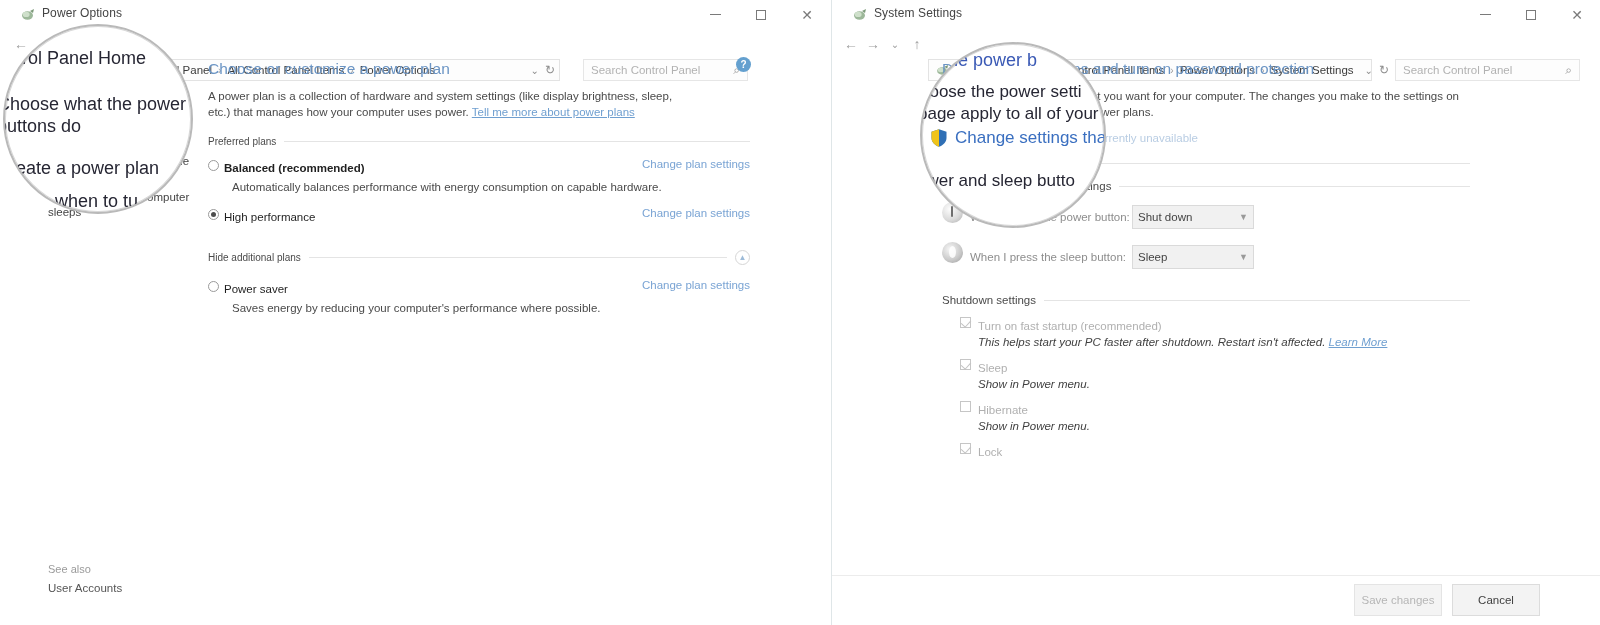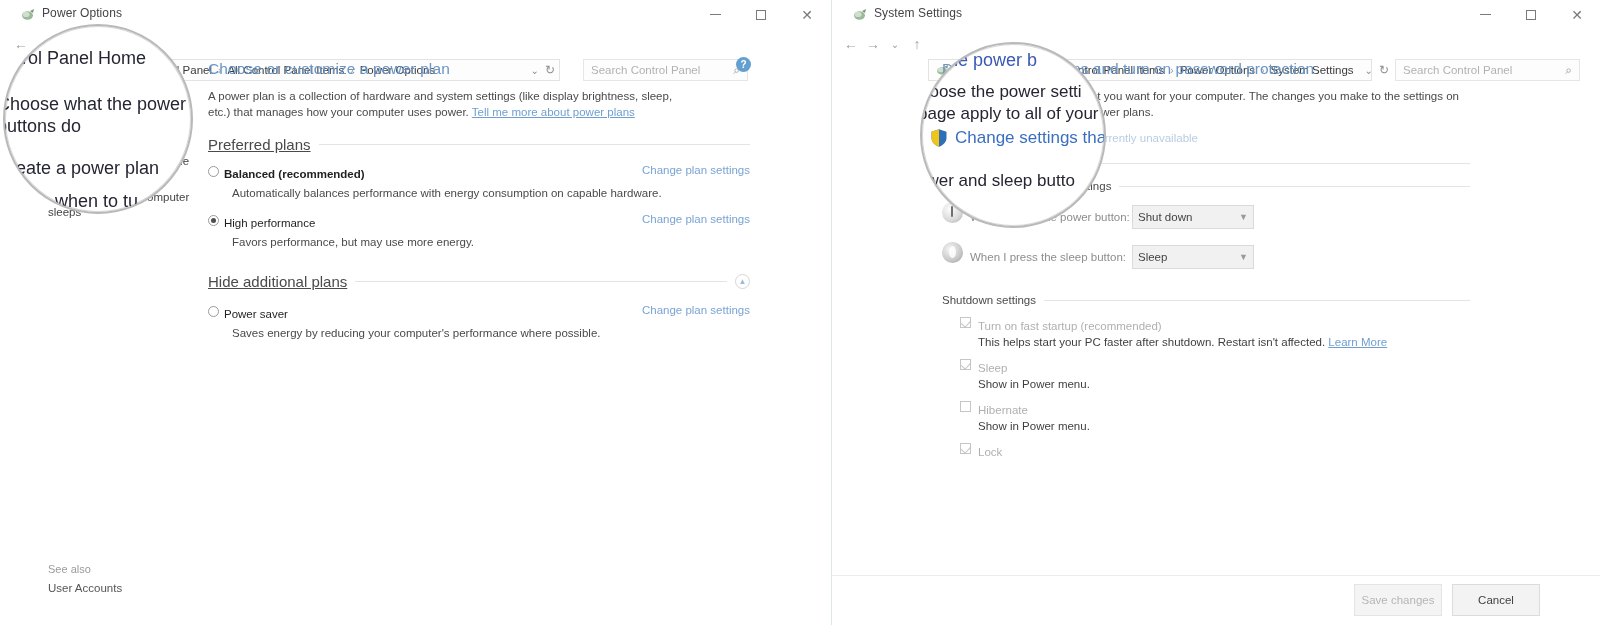--- a/index.html
+++ b/index.html
@@ -52,21 +52,21 @@
   .see-also { position: absolute; left: 48px; top: 563px; font-size: 11px; color: #9b9b9b; }
   .see-link { position: absolute; left: 48px; top: 582px; font-size: 11.5px; color: #555; }
 
   .content { position: absolute; left: 208px; top: 60px; right: 80px; }
   .page-h1 { font-size: 15.5px; color: #6a94c4; font-weight: 400; letter-spacing: .1px; }
   .page-desc { font-size: 11.5px; color: #4a4a4a; line-height: 16px; margin-top: 10px; max-width: 480px; }
   .linka { color: #6f9fd0; text-decoration: underline; }
 
   .group { margin-top: 16px; position: relative; }
   .group-hd { display: flex; align-items: center; gap: 8px; }
-  .group-hd .lbl { font-size: 15px; color: #4a4a4a; white-space: nowrap; text-decoration: underline; }
+  .group-hd .lbl { font-size: 10px; color: #4a4a4a; white-space: nowrap; }
   .group-hd .rule { flex: 1; height: 1px; background: #e4e4e4; }
   .plan { margin-top: 11px; position: relative; padding-left: 16px; }
   .radio { position: absolute; left: 0; top: 2px; width: 11px; height: 11px; border-radius: 50%;
            border: 1px solid #9a9a9a; background: #fff; }
   .radio.on::after { content: ""; position: absolute; left: 2px; top: 2px; width: 5px; height: 5px;
                      border-radius: 50%; background: #4d4d4d; }
   .plan-name { font-size: 11.5px; color: #1f1f1f; }
   .plan-name.b { font-weight: bold; }
   .plan-desc { font-size: 11.5px; color: #4a4a4a; margin-top: 5px; margin-left: 8px; }
   .chg { position: absolute; right: 0; top: 0; font-size: 11.5px; color: #7aa4d4; }
@@ -104,21 +104,21 @@
          display: flex; align-items: center; padding: 0 5px; }
   .ddl .v { font-size: 11.5px; color: #444; }
   .ddl .c { margin-left: auto; font-size: 9px; color: #999; }
 
   .chk-row { margin-top: 10px; padding-left: 18px; position: relative; }
   .chk { position: absolute; left: 0; top: 1px; width: 11px; height: 11px;
          border: 1px solid #c6c6c6; background: #fff; }
   .chk.on::after { content: ""; position: absolute; left: 2px; top: 0px; width: 5px; height: 8px;
                    border: solid #c3c3c3; border-width: 0 1.4px 1.4px 0; transform: rotate(42deg); }
   .chk-lbl { font-size: 11.5px; color: #b0b0b0; }
-  .chk-sub { font-size: 11.5px; color: #3f3f3f; margin-top: 2px; }
+  .chk-sub { font-size: 11.5px; color: #3f3f3f; margin-top: 2px; font-style: italic; }
   .lm { color: #6f9fd0; text-decoration: underline; }
 
   .footer-rule { position: absolute; left: 0; right: 0; top: 575px; height: 1px; background: #ececec; }
   .footer { position: absolute; top: 584px; right: 60px; display: flex; gap: 10px; }
   .fbtn { height: 32px; min-width: 88px; border: 1px solid #dcdcdc; background: #f3f3f3;
           display: flex; align-items: center; justify-content: center; font-size: 11.5px; color: #3f3f3f; }
   .fbtn.disabled { color: #b6b6b6; background: #f4f4f4; border-color: #e4e4e4; }
 
   
   .lens { position: absolute; border-radius: 50%; overflow: hidden; background: #fff;
@@ -215,21 +215,20 @@
           <span class="radio"></span>
           <span class="plan-name b">Balanced (recommended)</span>
           <span class="chg">Change plan settings</span>
           <div class="plan-desc">Automatically balances performance with energy consumption on capable hardware.</div>
         </div>
 
         <div class="plan" style="margin-top:14px">
           <span class="radio on"></span>
           <span class="plan-name">High performance</span>
           <span class="chg">Change plan settings</span>
-          <div class="plan-desc">Favors performance, but may use more energy.</div>
         </div>
       </div>
 
       <div class="group" style="margin-top:25px">
         <div class="group-hd">
           <span class="lbl">Hide additional plans</span>
           <span class="rule"></span>
           <span class="collapse">▲</span>
         </div>
 

